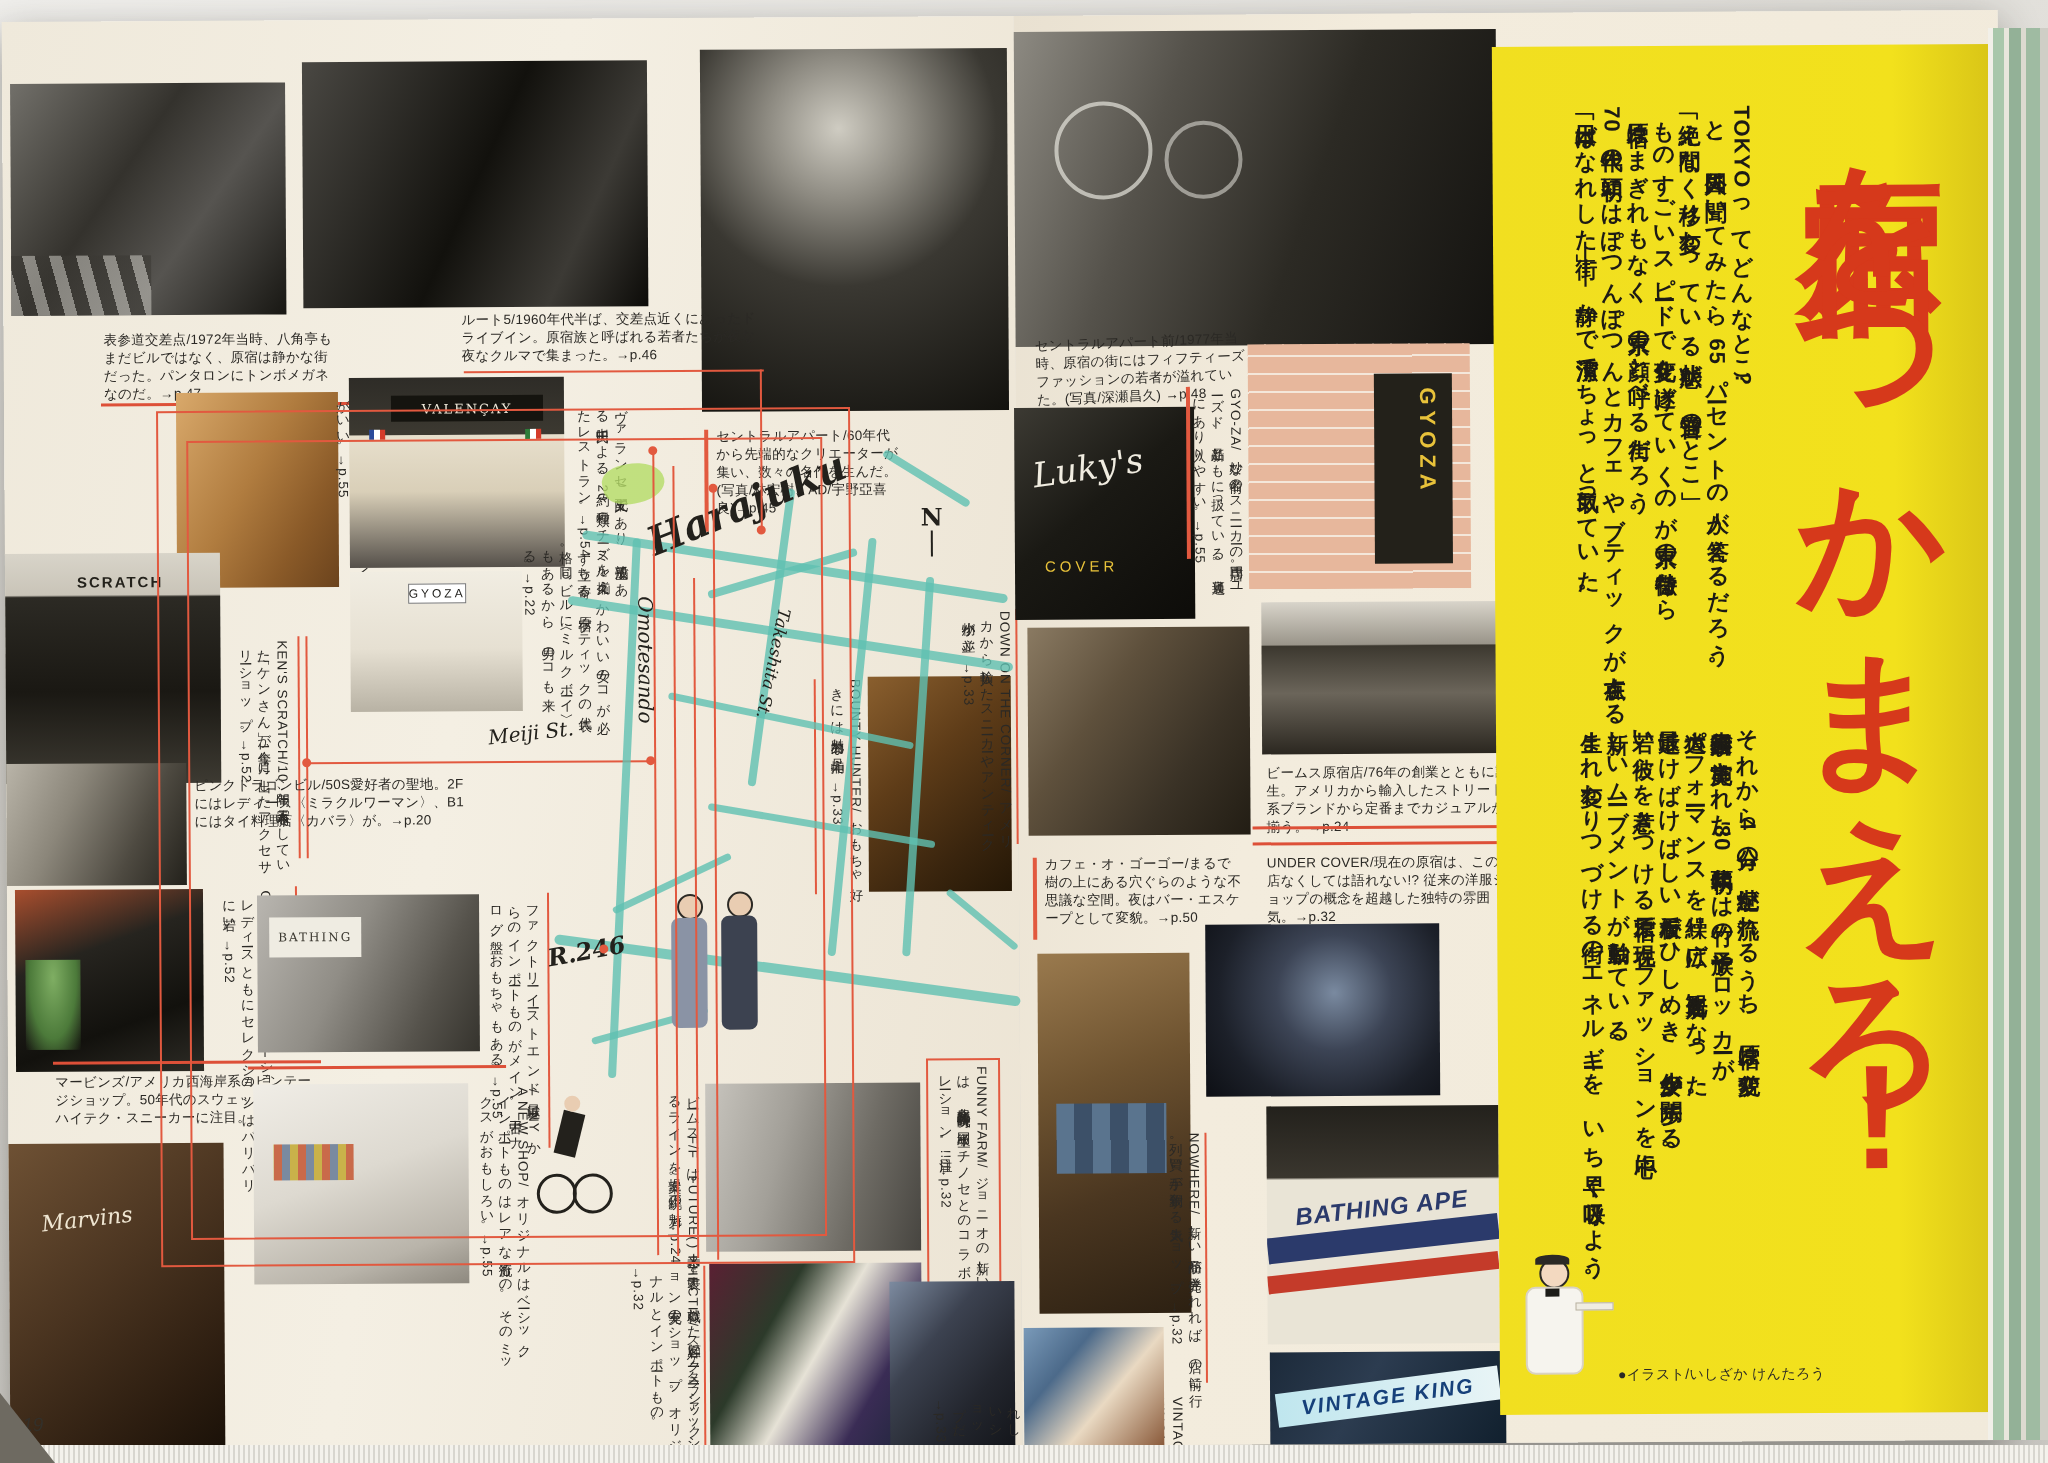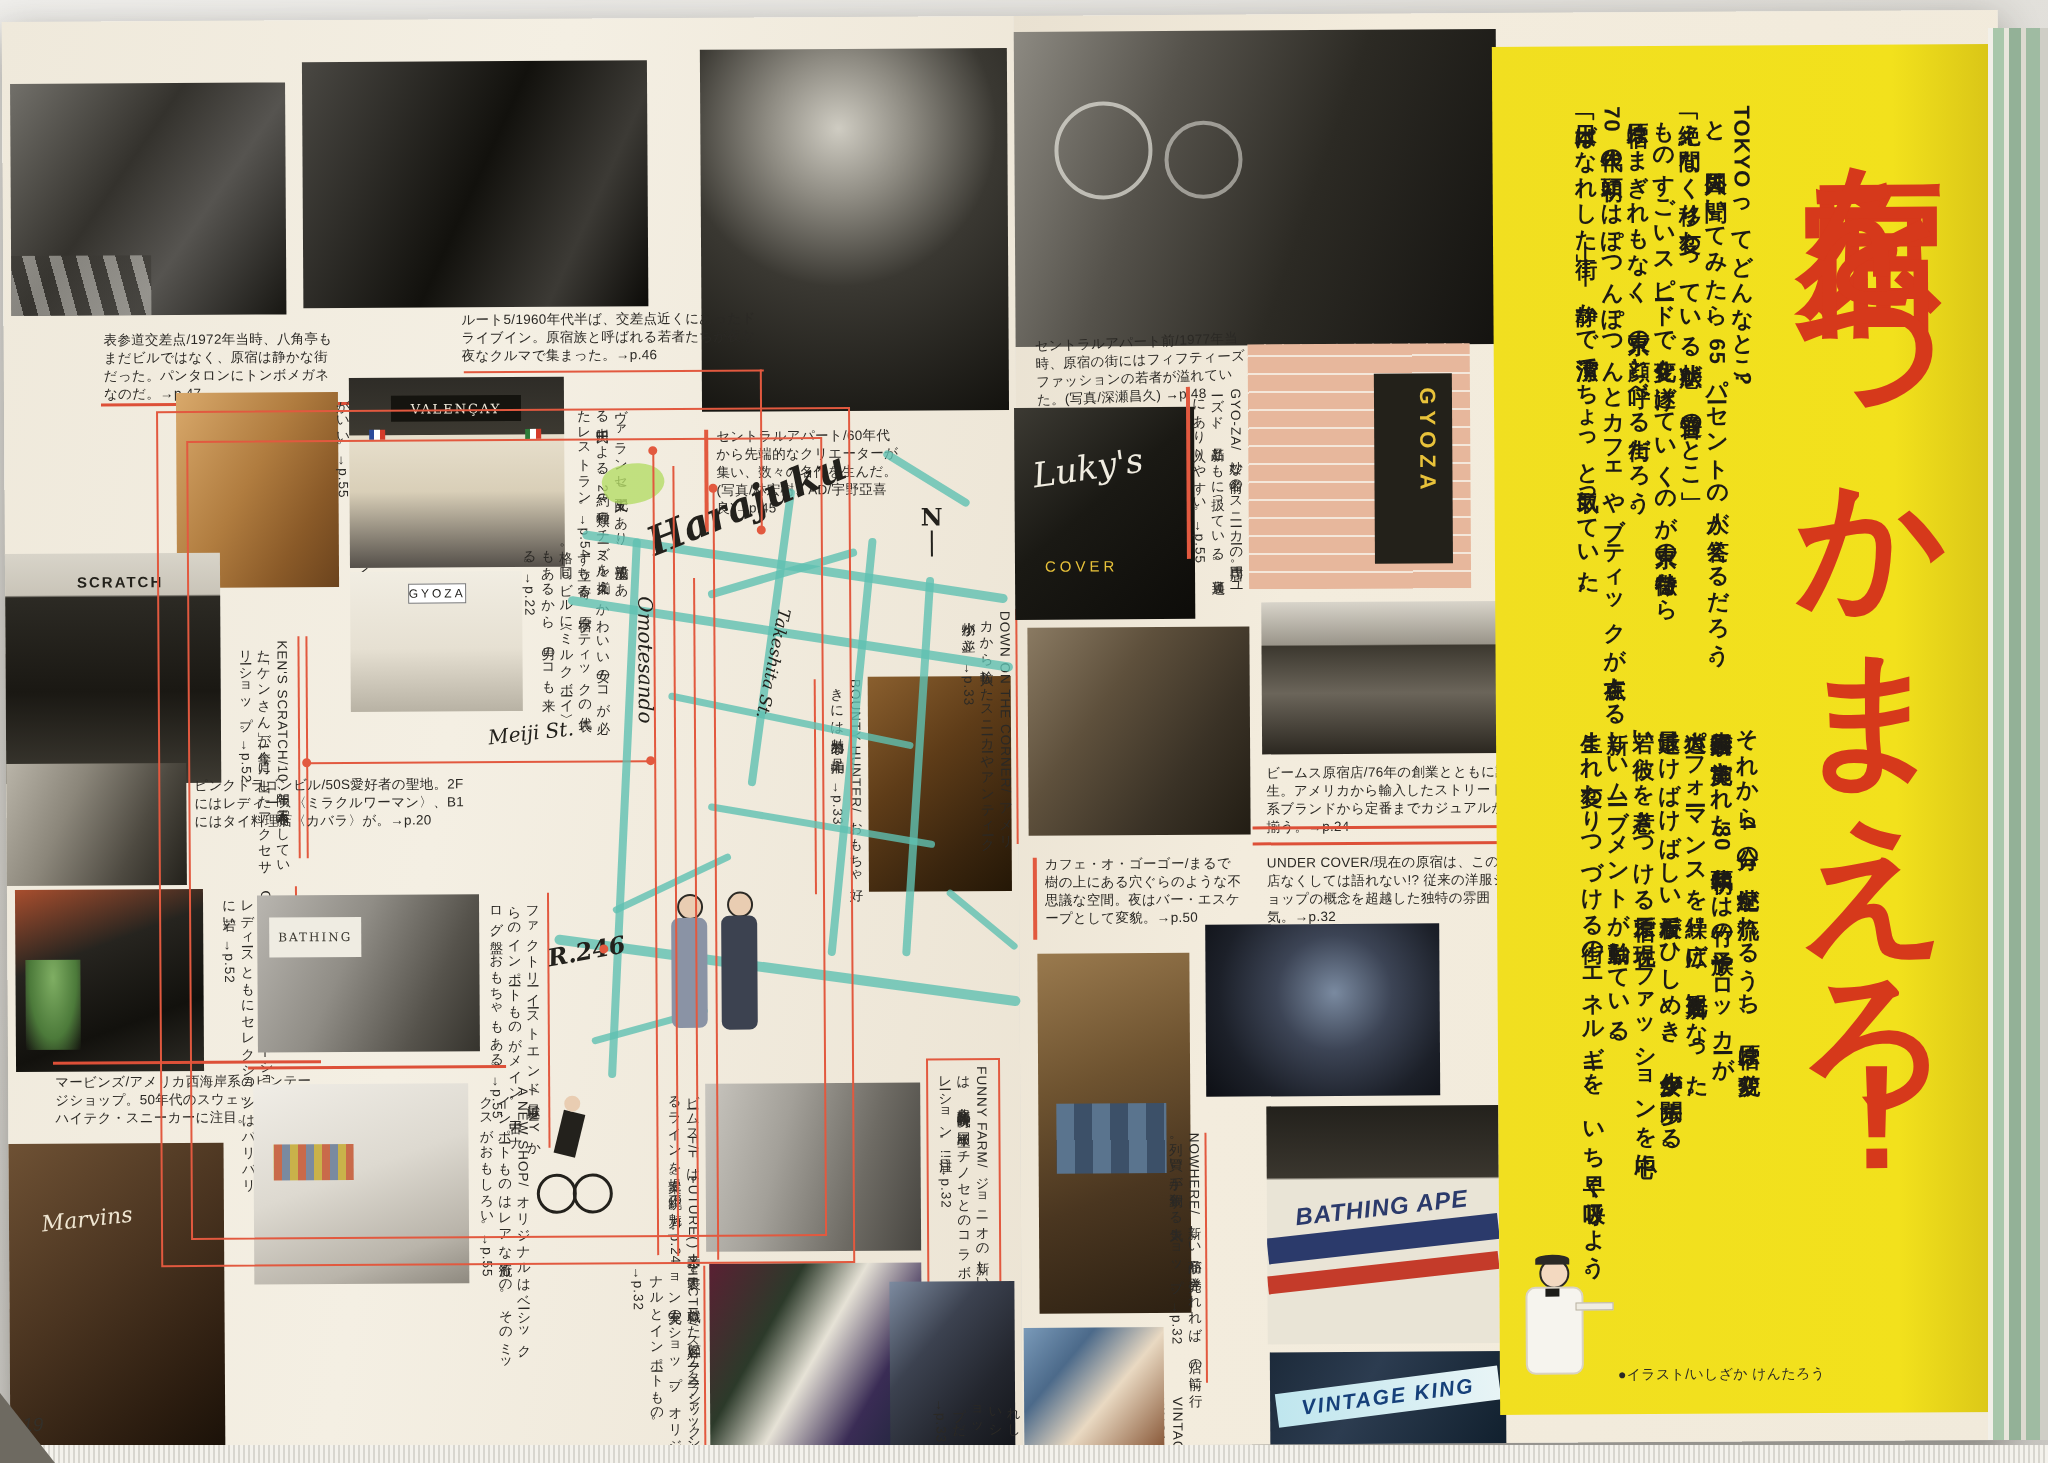--- a/index.html
+++ b/index.html
@@ -59,21 +59,21 @@
     <div class="cap" style="left:458px;top:292px;width:300px;">ルート5/1960年代半ば、交差点近くにあったドライブイン。原宿族と呼ばれる若者たちが夜な夜なクルマで集まった。→p.46</div>
     <div class="hline" style="left:460px;top:352px;width:300px;"></div>
 
     <div class="vline" style="left:700px;top:412px;width:4px;height:102px;"></div>
     <div class="cap" style="left:712px;top:410px;width:188px;">セントラルアパート/60年代から先端的なクリエーターが集い、数々の名作を生んだ。(写真/林宏樹、AD/宇野亞喜良)→p.45</div>
 
     <div class="ph" style="left:172px;top:372px;width:162px;height:195px;background:linear-gradient(120deg,#d9a96b 0%,#b07c3f 45%,#8a5a28 75%,#6b431d 100%);"></div>
     <div class="capv" style="left:338px;top:370px;width:64px;height:210px;">カラーズ ヴィンテージ ショップXX/赤ミミなどもあるが、新品の品揃えが国内、インポートともにセンスがいい。→p.55</div>
 
     <div class="ph" style="left:345px;top:358px;width:215px;height:190px;background:linear-gradient(180deg,#2e2c27 0%,#3c3931 30%,#e7dfcc 30.5%,#d9cfb8 60%,#55504a 100%);">
-      <div class="sign" style="left:42px;top:18px;width:130px;height:26px;background:#15140f;color:#efe9da;font-size:13px;letter-spacing:2px;font-family:'DejaVu Serif',serif;">VALENÇAY</div>
+      <div class="sign" style="left:42px;top:18px;width:152px;height:26px;background:#15140f;color:#efe9da;font-size:13px;letter-spacing:2px;font-family:'DejaVu Serif',serif;">VALENÇAY</div>
       <div class="flag" style="left:20px;top:52px;background:linear-gradient(90deg,#2b4a9b 33%,#fff 33% 66%,#d43b2a 66%);"></div>
       <div class="flag" style="left:176px;top:52px;background:linear-gradient(90deg,#2e7d3a 33%,#fff 33% 66%,#d43b2a 66%);"></div>
     </div>
     <div class="capv" style="left:567px;top:382px;width:58px;height:200px;">ヴァランセ/支配人であり、熟成士である中川氏による、約20種類のチーズを揃えたレストラン。→p.54</div>
 
     <div class="ph" style="left:345px;top:552px;width:172px;height:140px;background:linear-gradient(180deg,#f1ede2 0%,#e6e0d2 55%,#b8b2a4 100%);">
       <div class="sign" style="left:58px;top:12px;width:56px;height:18px;background:#fff;border:1px solid #777;color:#1c1b17;font-size:12px;letter-spacing:3px;">GYOZA</div>
     </div>
     <div class="capv" style="left:552px;top:522px;width:54px;height:175px;">ミルク/かわいい女のコが必ず立ち寄る、原宿ブティックの代表格。同じビルに〈ミルクボーイ〉もあるから、男のコも来る。→p.22</div>
 

